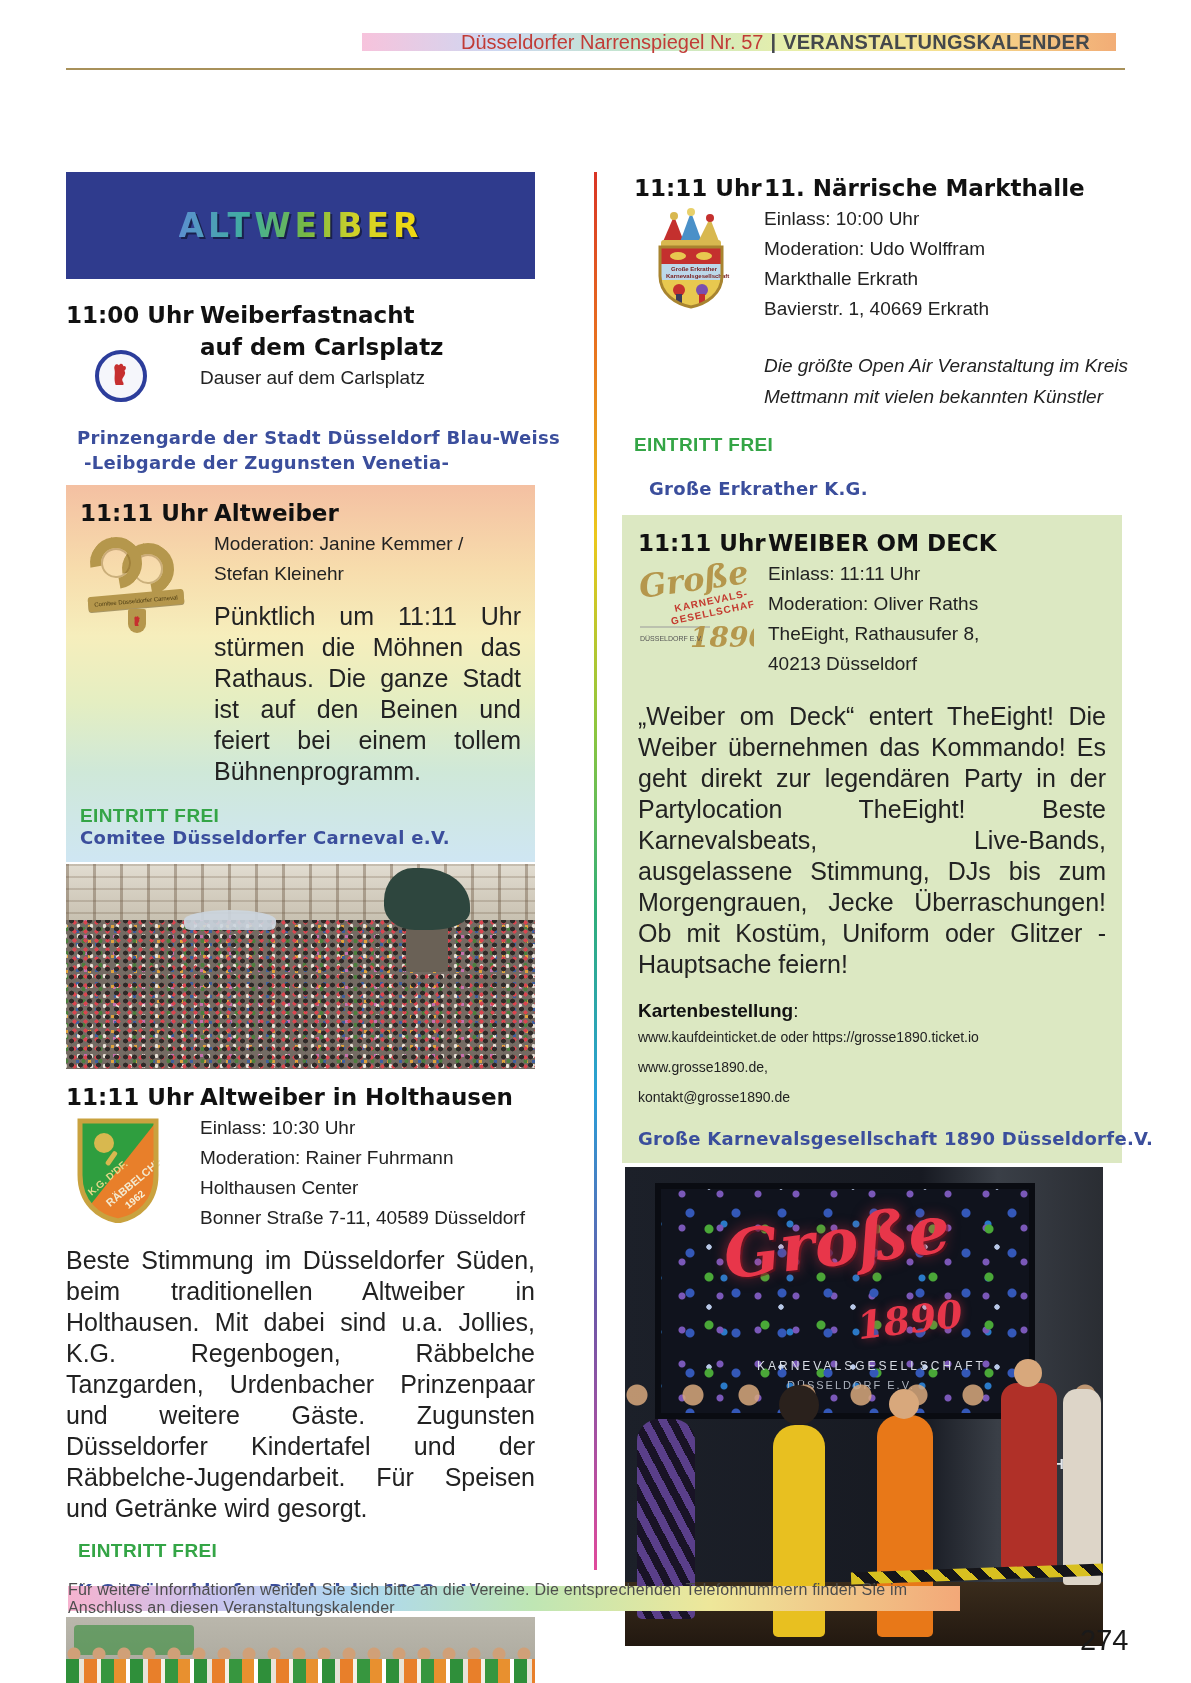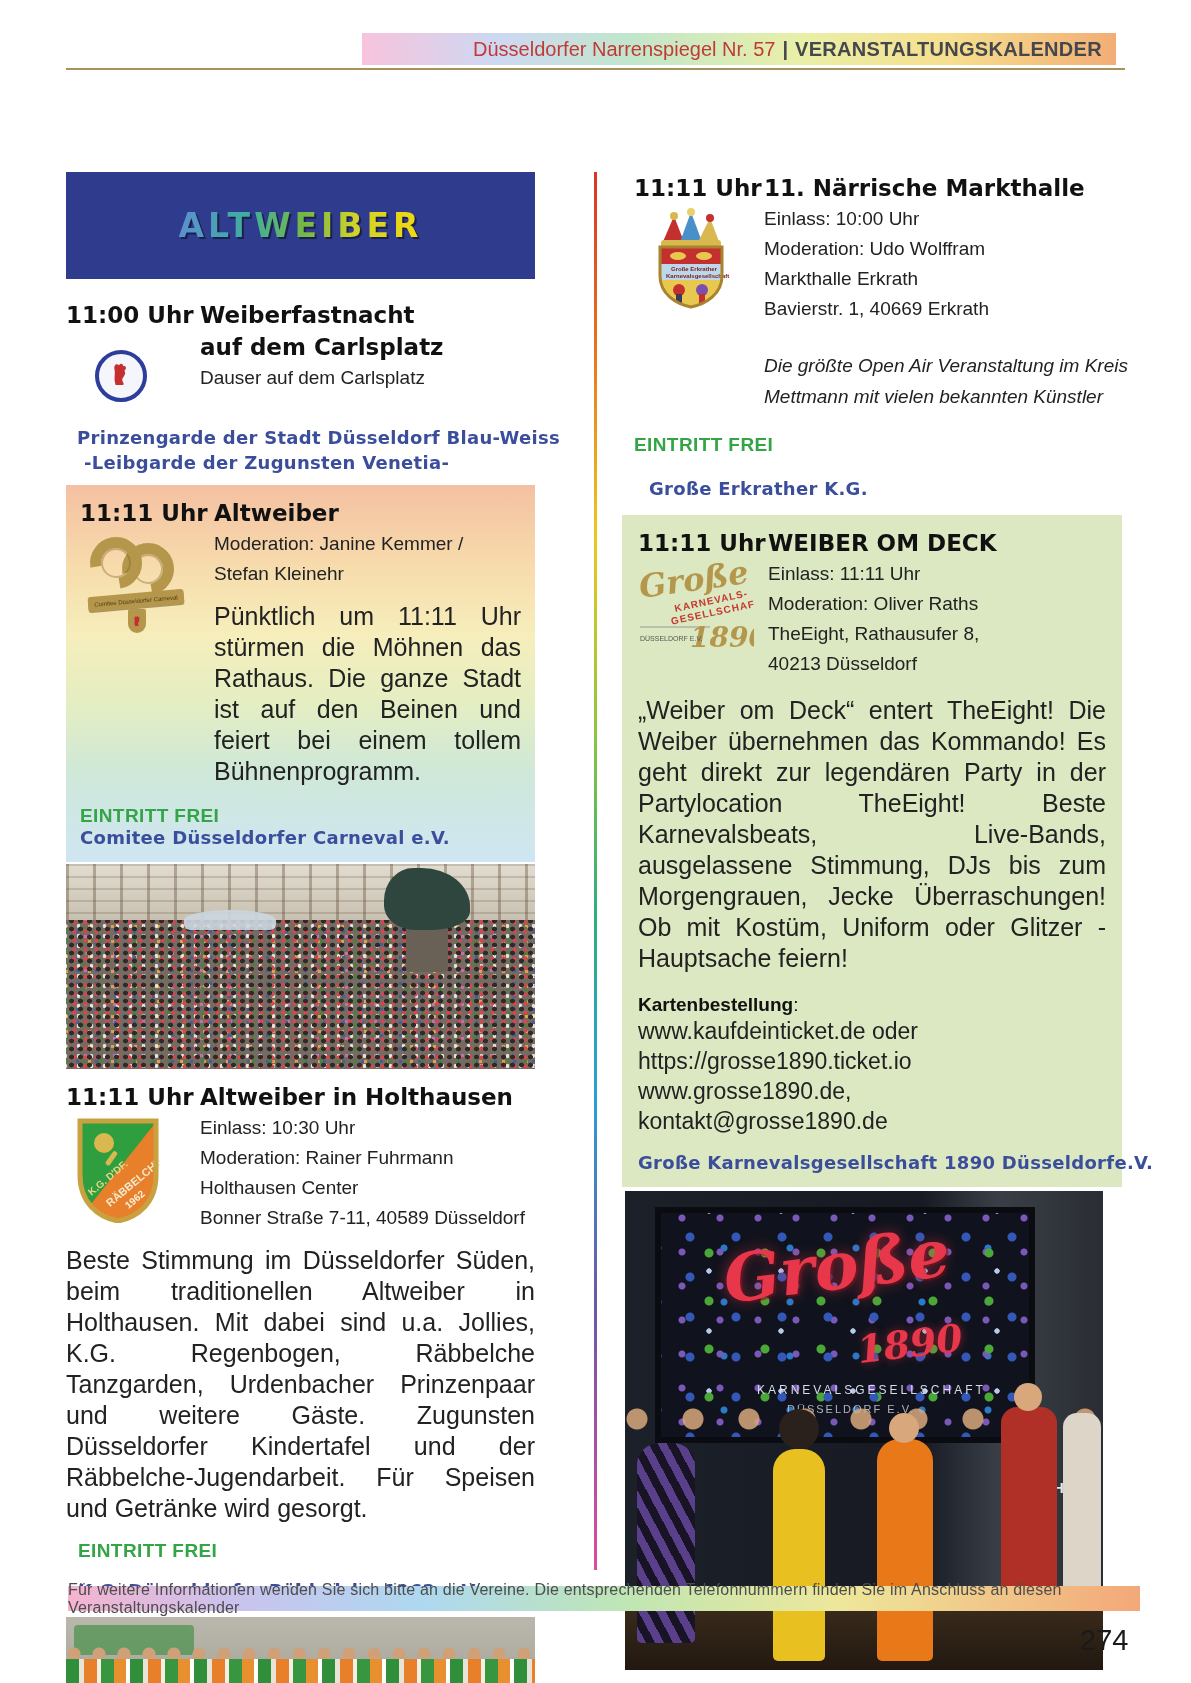--- a/index.html
+++ b/index.html
@@ -1,23 +1,23 @@
 <!DOCTYPE html>
 <html lang="de"><head>
 <meta charset="utf-8">
 <style>
   *{box-sizing:border-box;margin:0;padding:0}
   html,body{background:#e9e9e9}
   .page{position:relative;width:1191px;height:1683px;background:#ffffff;margin:0 auto;
         font-family:"Liberation Sans",sans-serif;color:#1a1a1a;overflow:hidden}
 
   
-  .hdr-band{position:absolute;left:362px;top:33px;width:754px;height:32px;
+  .hdr-band{position:absolute;left:362px;top:33px;width:754px;height:18px;
     background:linear-gradient(90deg,#f7c3dc 0%,#cdd8f2 18%,#c2e6cc 36%,#e9efa8 58%,#f6df8e 78%,#f2ad76 100%);
-    display:flex;align-items:center;justify-content:flex-end;padding-right:14px;gap:7px;font-size:20px}
+    display:flex;align-items:center;justify-content:flex-end;padding-right:26px;gap:7px;font-size:20px}
   .hdr-journal{color:#c13b36;font-weight:normal}
   .hdr-sep{color:#44484c;font-weight:bold}
   .hdr-section{color:#44484c;font-weight:bold;letter-spacing:.3px}
   .hdr-rule{position:absolute;left:66px;top:68px;width:1059px;height:2px;background:#a8915a}
 
   
   .col-left{position:absolute;left:66px;top:172px;width:469px}
   .col-right{position:absolute;left:622px;top:172px;width:500px}
   .divider{position:absolute;left:594px;top:172px;width:3px;height:1398px;
     background:linear-gradient(180deg,#d93425 0%,#e8701f 12%,#ecc81c 26%,#8cc63f 40%,#2fae7a 53%,#2a9fd8 66%,#6a57a8 81%,#e14a9b 100%)}
@@ -63,25 +63,25 @@
   .org-raebbelche{margin:0 0 16px 12px}
   .ev3{margin-top:12px}
 
   
   .ev-markt{margin-left:12px}
   .ev-markt .desc-ital{font-size:19px;line-height:31px;font-style:italic;color:#222;margin-top:26px;white-space:nowrap}
   .right-admission{margin:22px 0 0 12px}
   .org-erkrather{margin:22px 0 16px 27px}
 
   .box-green{width:100%;background:#dce8c2;padding:12px 16px 14px}
-  .box-green .desc{margin-top:16px}
+  .box-green .desc{margin-top:22px}
   .box-green .tickets{margin-top:20px}
   .tickets-label{font-size:19px;font-weight:bold;color:#111;display:inline}
   .tickets-colon{font-size:19px;color:#111;display:inline}
-  .tickets-line{font-size:23px;line-height:30px;color:#222}
+  .tickets-line{font-size:14px;line-height:30px;color:#222}
   .box-green .org-blue{margin-top:16px}
 
   
   .logo-star{width:82px;height:82px;border-radius:50%;position:relative;margin:4px 0 0 14px;
     background:repeating-conic-gradient(from 3deg,#2c3d9b 0deg 8deg,rgba(255,255,255,0) 8deg 22.5deg),
                repeating-conic-gradient(from 14deg,#55m 0deg 0deg,rgba(74,92,192,.8) 0deg 5deg,rgba(255,255,255,0) 5deg 22.5deg)}
   .logo-star::before{content:"";position:absolute;inset:15px;border-radius:50%;background:#f5f6fb;border:4px solid #2c3d9b}
   .logo-star svg{position:absolute;left:29px;top:24px;z-index:2}
 
   .logo-cc{position:relative;width:100px;height:100px;margin:6px 0 0 8px}
@@ -163,21 +163,21 @@
   .fig-orange{left:252px;top:248px;width:56px;height:222px;background:#e87818}
   .fig-orange::before{content:"";position:absolute;left:12px;top:-26px;width:30px;height:30px;border-radius:50%;background:#d8a87c}
   .fig-red{left:376px;top:216px;width:56px;height:186px;background:#b03028;border-radius:16px 16px 4px 4px}
   .fig-red::before{content:"";position:absolute;left:13px;top:-24px;width:28px;height:28px;border-radius:50%;background:#d8a87c}
   .fig-white{left:438px;top:222px;width:38px;height:196px;background:#ddd5c8;border-radius:14px 14px 4px 4px}
   .hazard{position:absolute;left:226px;bottom:66px;width:252px;height:12px;transform:rotate(-2deg);
     background:repeating-linear-gradient(45deg,#d8c020 0 10px,#15151a 10px 20px)}
   .stage-floor{position:absolute;left:0;right:0;bottom:0;height:64px;background:linear-gradient(180deg,#3a2c1c,#221810)}
 
   
-  .footer-band{position:absolute;left:68px;top:1586px;width:1072px;height:25px;
+  .footer-band{position:absolute;left:68px;top:1586px;width:892px;height:25px;
     background:linear-gradient(90deg,#f6b3cf 0%,#c9c3ee 16%,#aed8f0 33%,#bfe6b4 52%,#eee79a 72%,#f3a878 100%);
     display:flex;align-items:center;justify-content:center}
   .footer-band span{font-size:16px;color:#4d4d4d;letter-spacing:.2px}
   .page-number{position:absolute;left:1080px;top:1624px;font-size:29px;color:#1a1a1a}
 </style>
 </head>
 <body>
 
 <div class="page">
 

